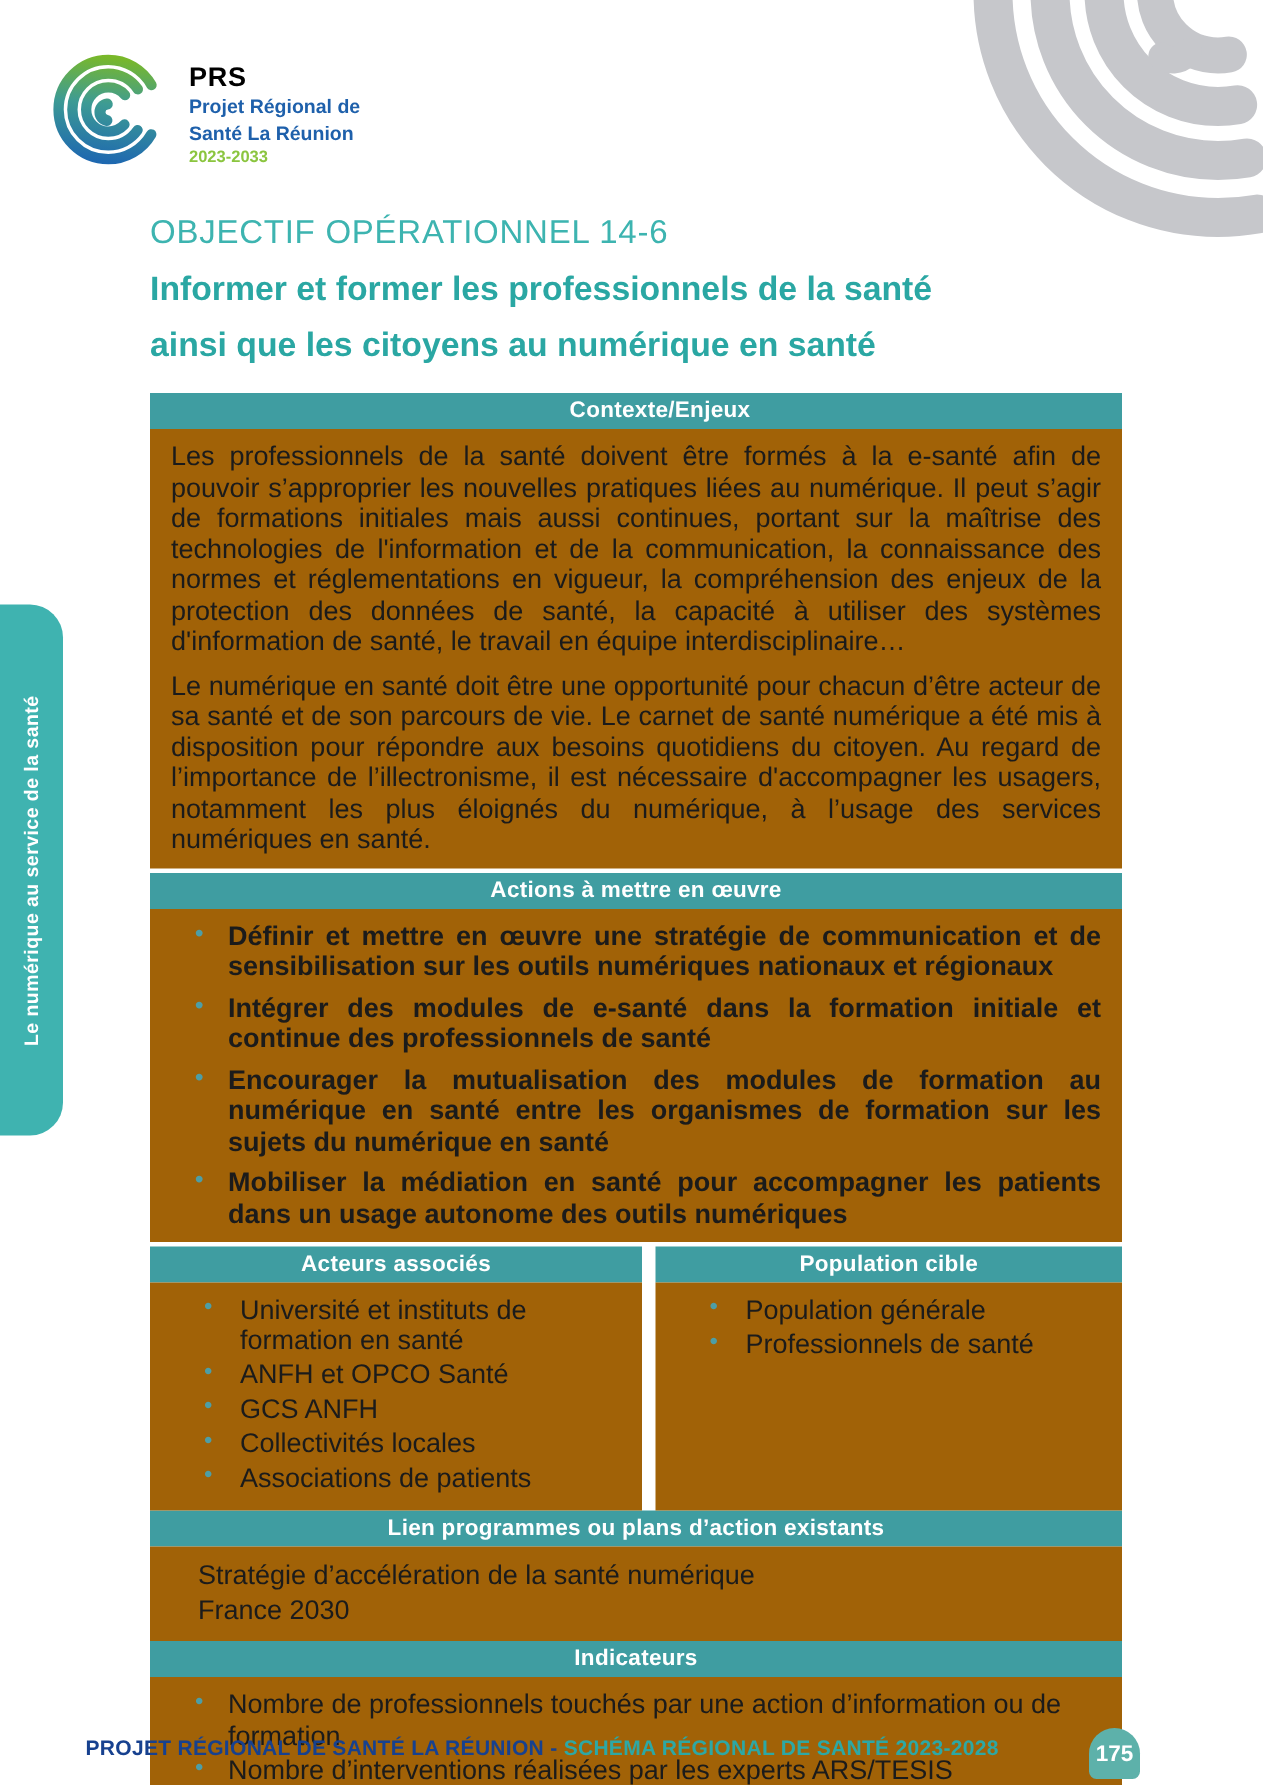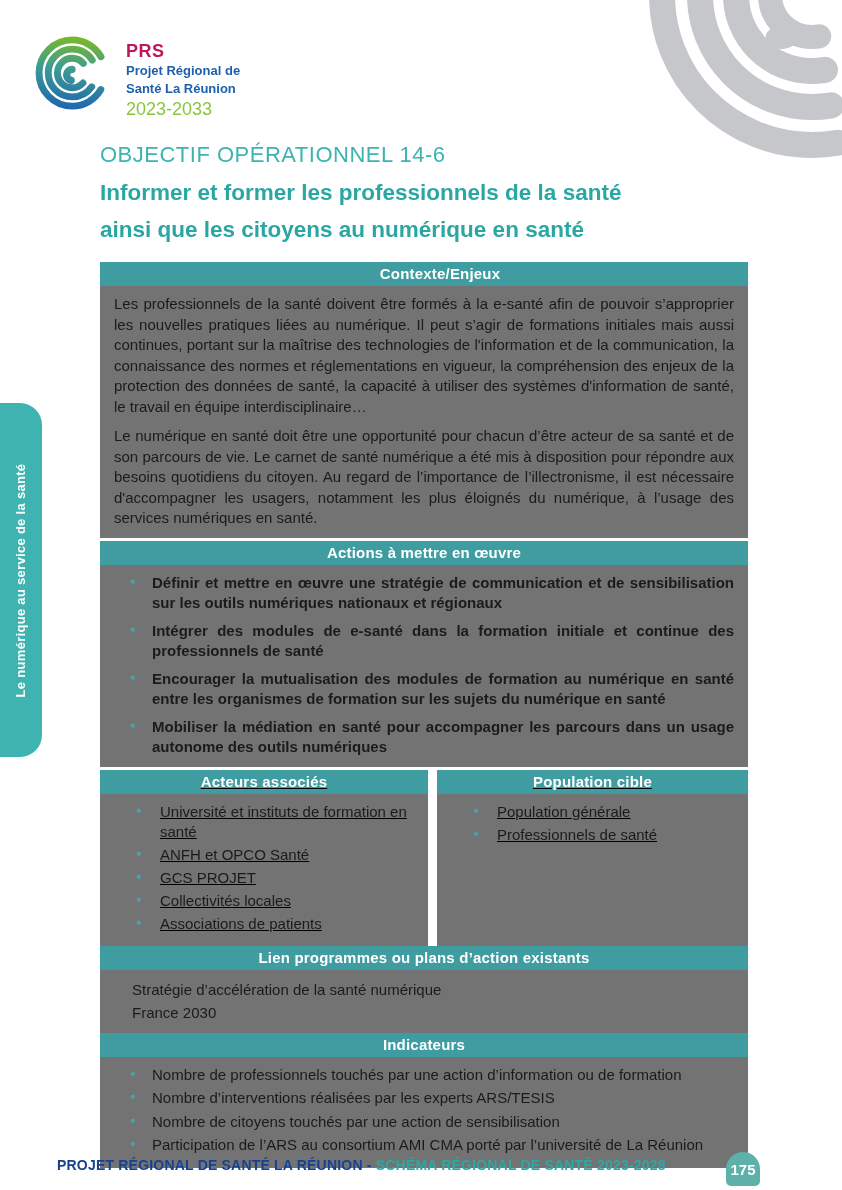--- a/index.html
+++ b/index.html
@@ -4,23 +4,23 @@
 <style>
   html,body{margin:0;padding:0;}
   body{
     width:842px;height:1190px;position:relative;overflow:hidden;
     background:#ffffff;font-family:"Liberation Sans",sans-serif;
     -webkit-font-smoothing:antialiased;
   }
   
   .logo{position:absolute;left:28px;top:32px;display:flex;align-items:flex-start;}
   .logo-text{margin-left:6px;padding-top:10px;line-height:1;}
-  .logo-prs{font-size:18px;font-weight:bold;color:#be185d;letter-spacing:.5px;}
+  .logo-prs{font-size:18px;font-weight:bold;color:#000000;letter-spacing:.5px;}
   .logo-line{font-size:13px;font-weight:bold;color:#1e60ab;margin-top:3px;line-height:15px;}
-  .logo-years{font-size:18px;font-weight:normal;color:#8bc53f;margin-top:4px;}
+  .logo-years{font-size:11px;font-weight:bold;color:#8bc53f;margin-top:4px;}
   
   .deco{position:absolute;right:0;top:0;}
   
   .side-tab{
     position:absolute;left:0;top:403px;width:42px;height:354px;
     background:#3fb3b0;border-radius:0 22px 22px 0;
     display:flex;align-items:center;justify-content:center;
   }
   .side-tab span{
     transform:rotate(-90deg);white-space:nowrap;color:#ffffff;
@@ -31,34 +31,34 @@
   .page-title{position:absolute;left:100px;top:174px;font-size:22.5px;font-weight:bold;color:#2aa7a3;line-height:37px;}
   
   .main{position:absolute;left:100px;top:262px;width:648px;}
   .bar{
     background:#3f9da1;color:#ffffff;font-weight:bold;font-size:15px;
     text-align:center;padding:3px 0 4px;letter-spacing:.2px;
   }
   .main > .bar{margin-top:3px;}
   .main > .bar:first-child{margin-top:0;padding-left:32px;}
   .panel{
-    background:#737373;padding:8px 14px 9px;font-size:15px;line-height:20.5px;
+    background:#a16207;padding:8px 14px 9px;font-size:18px;line-height:20.5px;
     color:#1b1b1b;text-align:justify;
   }
   .panel p{margin:0 0 9px;}
   .panel p:last-child{margin-bottom:0;}
   ul.bullets{list-style:none;margin:0;padding:0;}
   ul.bullets li{position:relative;padding-left:38px;margin:0 0 7px;}
   ul.bullets li:last-child{margin-bottom:0;}
   ul.bullets li::before{
     content:"\2022";position:absolute;left:16px;top:-1px;color:#4d9ea6;font-size:16px;
   }
   ul.bullets.bold li{font-weight:bold;}
   
-  .cols{display:flex;gap:9px;margin-top:3px;text-decoration:underline;}
+  .cols{display:flex;gap:9px;margin-top:3px;}
   .col{display:flex;flex-direction:column;}
   .col-left{width:328px;}
   .col-right{flex:1;}
   .col .panel{flex:1;min-height:118px;text-align:left;line-height:20px;}
   .col ul.bullets li{padding-left:46px;margin-bottom:3px;}
   .col ul.bullets li::before{left:22px;}
   
   .lien .panel{text-align:left;}
   .lien p{margin:0;padding-left:18px;line-height:23px;}
   
@@ -129,32 +129,32 @@
     <p>Les professionnels de la santé doivent être formés à la e-santé afin de pouvoir s’approprier les nouvelles pratiques liées au numérique. Il peut s’agir de formations initiales mais aussi continues, portant sur la maîtrise des technologies de l'information et de la communication, la connaissance des normes et réglementations en vigueur, la compréhension des enjeux de la protection des données de santé, la capacité à utiliser des systèmes d'information de santé, le travail en équipe interdisciplinaire…</p>
     <p>Le numérique en santé doit être une opportunité pour chacun d’être acteur de sa santé et de son parcours de vie. Le carnet de santé numérique a été mis à disposition pour répondre aux besoins quotidiens du citoyen. Au regard de l’importance de l’illectronisme, il est nécessaire d'accompagner les usagers, notamment les plus éloignés du numérique, à l’usage des services numériques en santé.</p>
   </div>
 
   <div class="bar">Actions à mettre en œuvre</div>
   <div class="panel">
     <ul class="bullets bold">
       <li>Définir et mettre en œuvre une stratégie de communication et de sensibilisation sur les outils numériques nationaux et régionaux</li>
       <li>Intégrer des modules de e-santé dans la formation initiale et continue des professionnels de santé</li>
       <li>Encourager la mutualisation des modules de formation au numérique en santé entre les organismes de formation sur les sujets du numérique en santé</li>
-      <li>Mobiliser la médiation en santé pour accompagner les parcours dans un usage autonome des outils numériques</li>
+      <li>Mobiliser la médiation en santé pour accompagner les patients dans un usage autonome des outils numériques</li>
     </ul>
   </div>
 
   <div class="cols">
     <div class="col col-left">
       <div class="bar">Acteurs associés</div>
       <div class="panel">
         <ul class="bullets">
           <li>Université et instituts de formation en santé</li>
           <li>ANFH et OPCO Santé</li>
-          <li>GCS PROJET</li>
+          <li>GCS ANFH</li>
           <li>Collectivités locales</li>
           <li>Associations de patients</li>
         </ul>
       </div>
     </div>
     <div class="col col-right">
       <div class="bar">Population cible</div>
       <div class="panel">
         <ul class="bullets">
           <li>Population générale</li>

